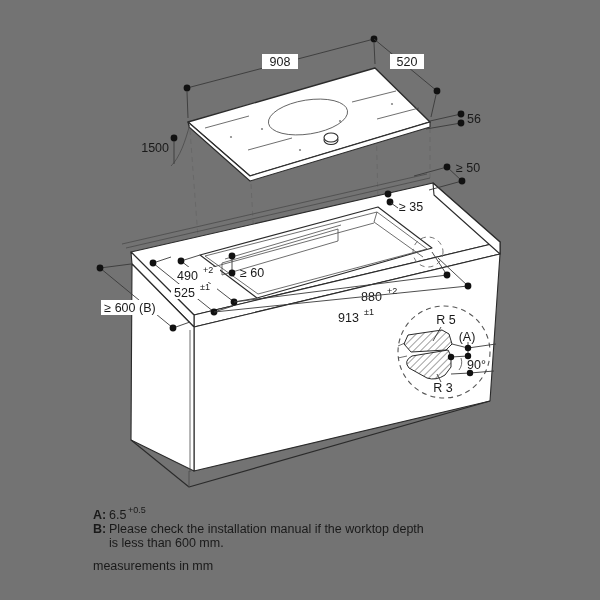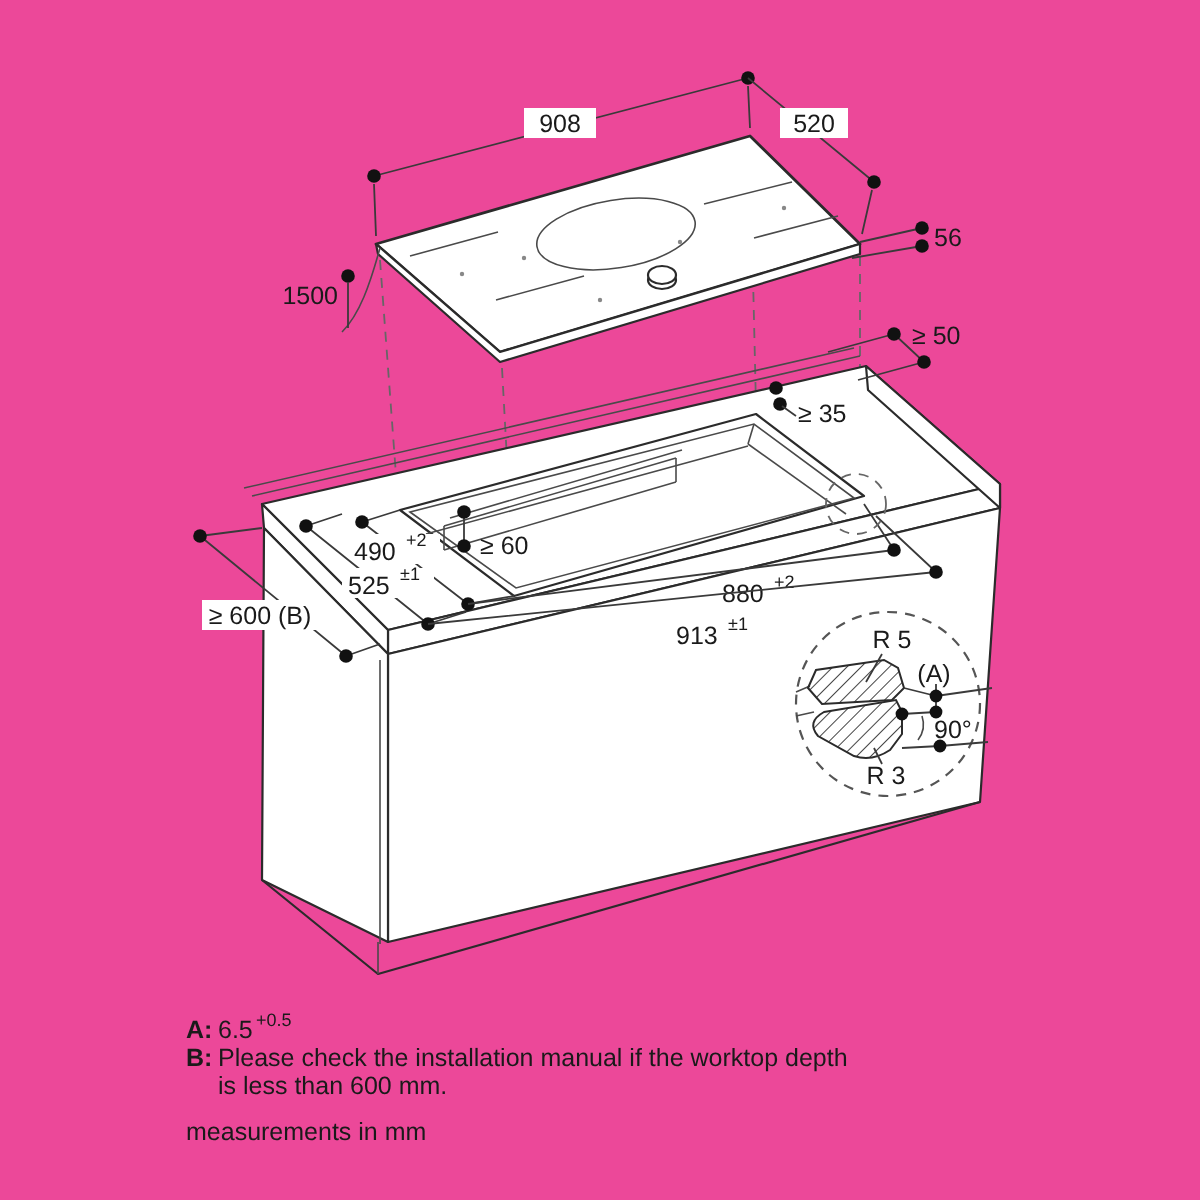--- a/index.html
+++ b/index.html
@@ -1,16 +1,16 @@
 <!DOCTYPE html>
 <html><head>
 <meta charset="utf-8">
 <style>
   html,body{margin:0;padding:0;background:#fff;}
-  .page{position:relative;width:600px;height:600px;background:#ec4899;overflow:hidden;
+  .page{position:relative;width:600px;height:600px;background:#737373;overflow:hidden;
         font-family:"Liberation Sans",sans-serif;}
   svg{display:block;}
   text{fill:#1a1a1a;font-family:"Liberation Sans",sans-serif;font-size:12.5px;}
   text.sup{font-size:9px;}
   text.note{font-size:12.5px;}
   text.bold{font-weight:bold;}
   .outline{fill:none;stroke:#2b2b2b;stroke-width:1.1;stroke-linejoin:round;}
   .outline-thick{fill:#ffffff;stroke:#2b2b2b;stroke-width:1.4;stroke-linejoin:round;}
   .face{fill:#ffffff;stroke:#2b2b2b;stroke-width:1.1;stroke-linejoin:round;}
   .thin{fill:none;stroke:#4a4a4a;stroke-width:0.8;}

